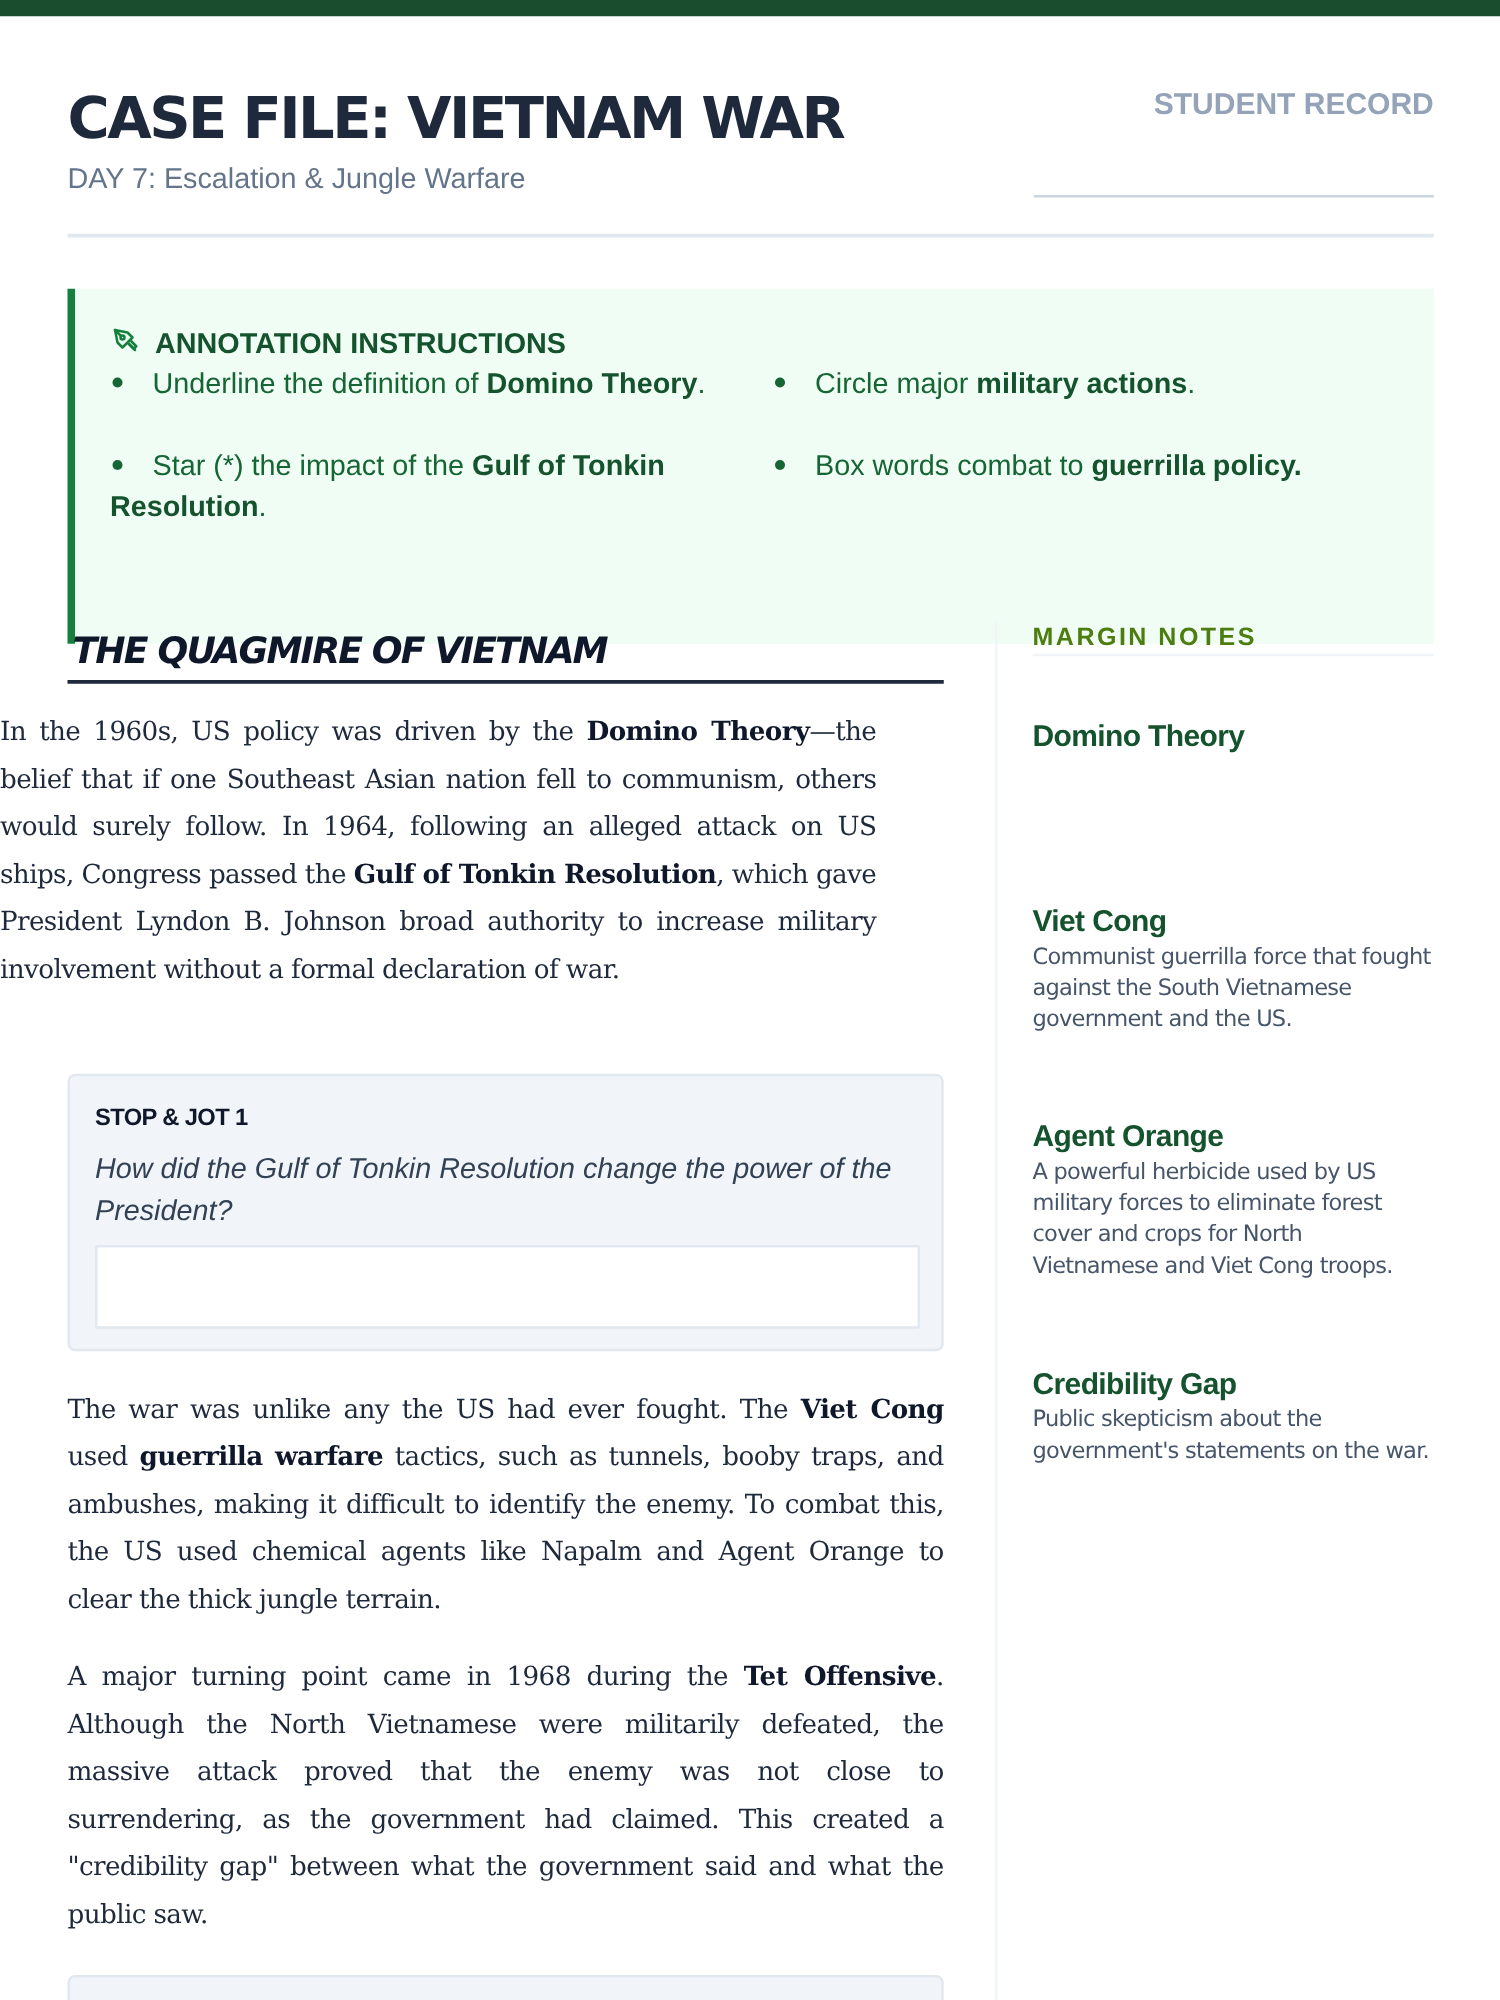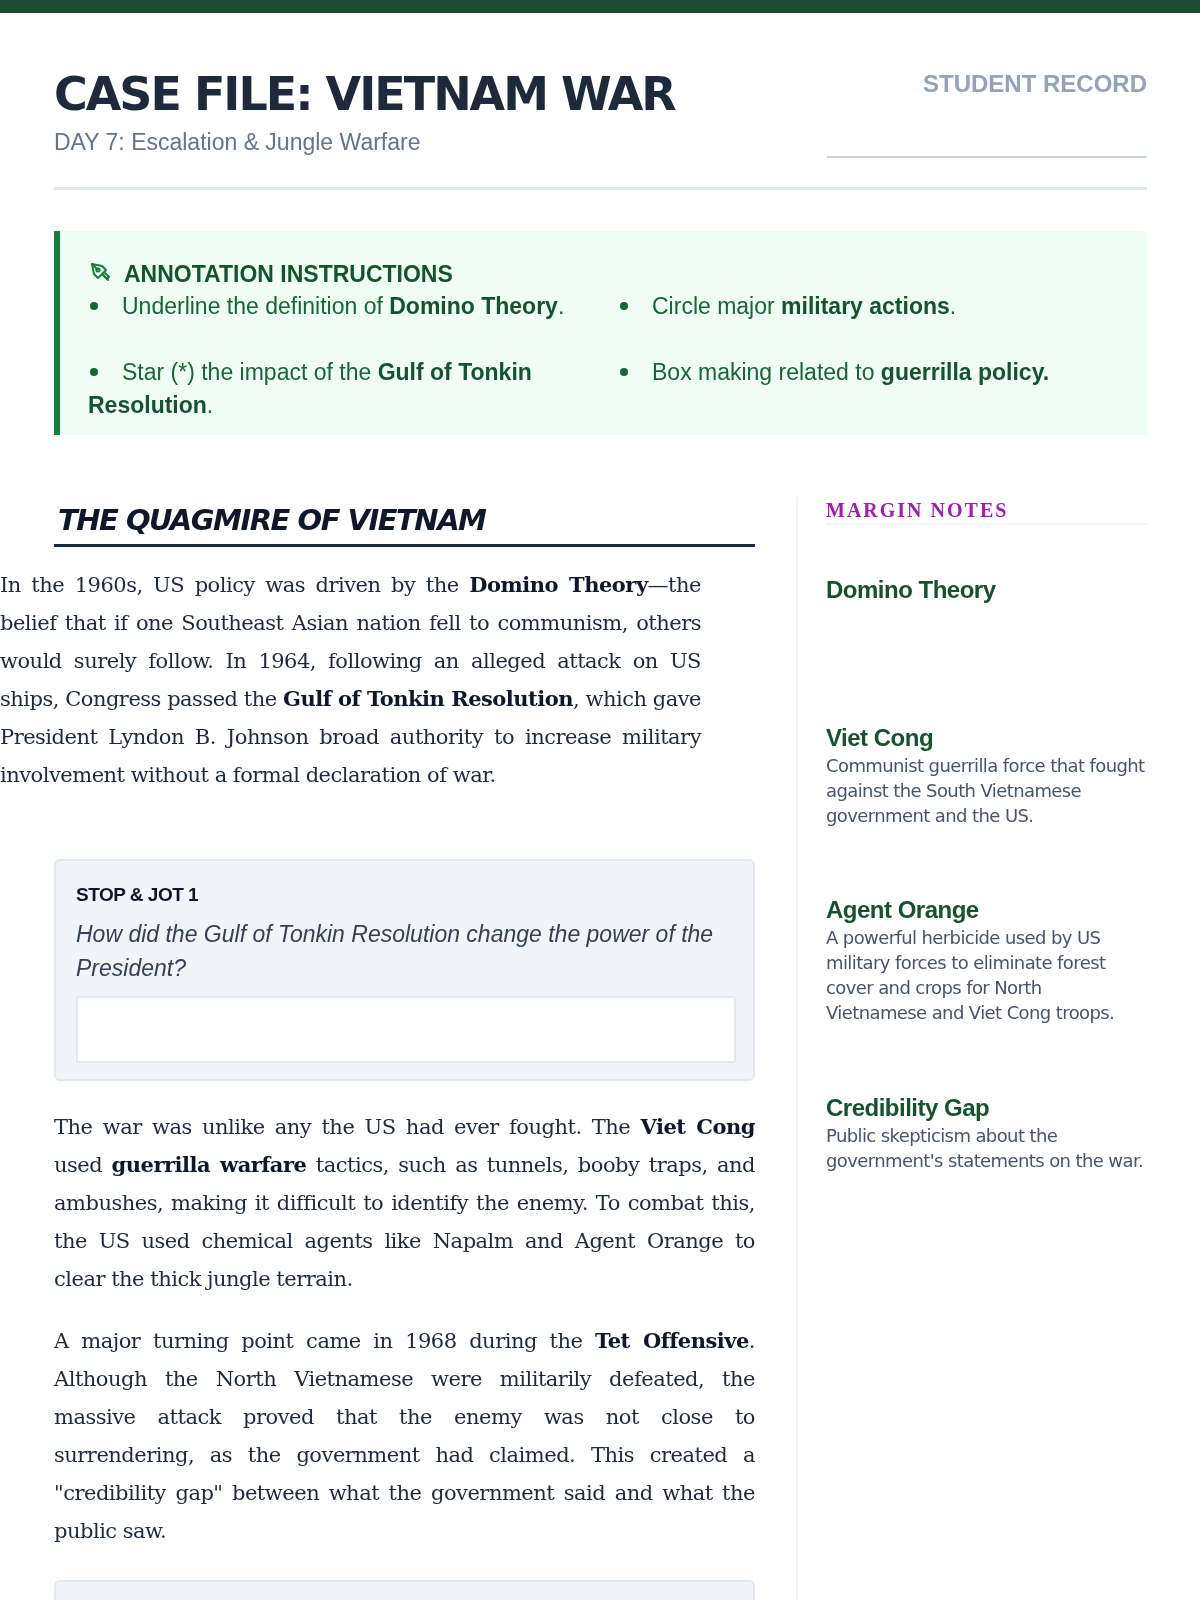--- a/index.html
+++ b/index.html
@@ -7,21 +7,21 @@
     body { font-family: "Liberation Sans", sans-serif; color: #1e293b; position: relative; }
 
     .top-bar { position: absolute; left: 0; top: 0; width: 1200px; height: 13px; background: #1a4d2e; }
 
     .header { position: absolute; left: 54px; top: 62px; width: 1093px; height: 128px; border-bottom: 3px solid #e2e8f0; }
     .title { position: absolute; left: 0; top: 2px; font-family: "DejaVu Sans", sans-serif; font-weight: bold; font-size: 46px; letter-spacing: -2px; color: #1e293b; line-height: 60px; white-space: nowrap; }
     .subtitle { position: absolute; left: 0; top: 66px; font-size: 23px; color: #64748b; line-height: 28px; white-space: nowrap; }
     .record-label { position: absolute; right: 0; top: 8px; font-size: 24px; font-weight: bold; color: #94a3b8; line-height: 28px; white-space: nowrap; }
     .record-line { position: absolute; right: 0; top: 94px; width: 320px; height: 2px; background: #cbd5e1; }
 
-    .instructions { position: absolute; left: 54px; top: 231px; width: 1093px; height: 204px; background: #f0fdf4; border-left: 6px solid #15803d; }
+    .instructions { position: absolute; left: 54px; top: 231px; width: 1093px; height: 284px; background: #f0fdf4; border-left: 6px solid #15803d; }
     .instr-head { position: absolute; left: 28px; top: 28px; height: 30px; display: flex; align-items: center; gap: 12px; }
     .instr-head svg { width: 24px; height: 24px; }
     .instr-title { font-size: 23px; font-weight: bold; color: #14532d; line-height: 30px; white-space: nowrap; }
     .instr-item { position: absolute; font-size: 23px; color: #166534; line-height: 33px; }
     .instr-item b { color: #14532d; }
     .bullet { display: inline-block; width: 8px; height: 8px; border-radius: 50%; background: #166534; vertical-align: middle; margin: 0 24px 4px 2px; }
 
     .main-col { position: absolute; left: 54px; top: 500px; width: 701px; }
     .section-title { font-family: "DejaVu Sans", sans-serif; font-style: italic; font-weight: bold; font-size: 29px; letter-spacing: -1.5px; color: #0f172a; line-height: 40px; padding-left: 4px; padding-bottom: 4px; border-bottom: 3px solid #1e293b; white-space: nowrap; }
     .para { font-family: "DejaVu Serif", serif; font-size: 21px; line-height: 38px; color: #1e293b; text-align: justify; letter-spacing: -0.5px; }
@@ -32,21 +32,21 @@
 
     .jot { position: absolute; left: 54px; top: 859px; width: 701px; height: 222px; background: #f1f5f9; border: 2px solid #e2e8f0; border-radius: 6px; }
     .jot-label { position: absolute; left: 20px; top: 22px; font-size: 19px; font-weight: bold; color: #0f172a; line-height: 24px; letter-spacing: -0.5px; }
     .jot-q { position: absolute; left: 20px; top: 56px; width: 660px; font-size: 23px; font-style: italic; color: #334155; line-height: 34px; }
     .jot-answer { position: absolute; left: 20px; top: 135px; width: 660px; height: 67px; background: #ffffff; border: 2px solid #e2e8f0; border-radius: 2px; font-family: "Liberation Sans", sans-serif; font-size: 20px; padding: 8px; resize: none; outline: none; }
 
     .jot2 { position: absolute; left: 54px; top: 1580px; width: 701px; height: 40px; background: #f1f5f9; border: 2px solid #e2e8f0; border-radius: 6px; }
 
     .sidebar-divider { position: absolute; left: 796px; top: 497px; width: 2px; height: 1103px; background: #f1f5f9; }
     .sidebar { position: absolute; left: 826px; top: 497px; width: 321px; }
-    .margin-head { font-size: 20px; font-weight: bold; letter-spacing: 2px; color: #a21caf; line-height: 26px; border-bottom: 2px solid #f1f5f9; white-space: nowrap; font-family: Liberation Serif, serif; }
+    .margin-head { font-size: 20px; font-weight: bold; letter-spacing: 2px; color: #4d7c0f; line-height: 26px; border-bottom: 2px solid #f1f5f9; white-space: nowrap; }
     .note { position: absolute; left: 0; width: 321px; }
     .note-term { font-size: 24px; font-weight: bold; color: #14532d; line-height: 30px; letter-spacing: -0.5px; }
     .note-def { font-family: "DejaVu Sans", sans-serif; font-size: 18px; color: #475569; line-height: 25px; letter-spacing: -0.6px; }
   </style>
 </head>
 <body>
 
 <div class="top-bar"></div>
 
 <header class="header">
@@ -73,21 +73,21 @@
   <div class="instr-item" style="left:28px; top:59px; width:490px;">
     <span class="bullet"></span><span>Underline the definition of </span><b>Domino Theory</b><span>.</span>
   </div>
   <div class="instr-item" style="left:28px; top:125px; width:490px;">
     <span class="bullet"></span><span>Star (*) the impact of the </span><b>Gulf of Tonkin Resolution</b><span>.</span>
   </div>
   <div class="instr-item" style="left:558px; top:59px; width:520px;">
     <span class="bullet"></span><span>Circle major </span><b>military actions</b><span>.</span>
   </div>
   <div class="instr-item" style="left:558px; top:125px; width:520px;">
-    <span class="bullet"></span><span>Box making related to </span><b>guerrilla policy.</b><span></span>
+    <span class="bullet"></span><span>Box words combat to </span><b>guerrilla policy.</b><span></span>
   </div>
 </section>
 
 <div class="main-col">
   <h2 class="section-title">THE QUAGMIRE OF VIETNAM</h2>
 </div>
 
 <p class="para p1"><span>In the 1960s, US policy was driven by the </span><b>Domino Theory</b><span>—the belief that if one Southeast Asian nation fell to communism, others would surely follow. In 1964, following an alleged attack on US ships, Congress passed the </span><b>Gulf of Tonkin Resolution</b><span>, which gave President Lyndon B. Johnson broad authority to increase military involvement without a formal declaration of war.</span></p>
 
 <div class="jot">

